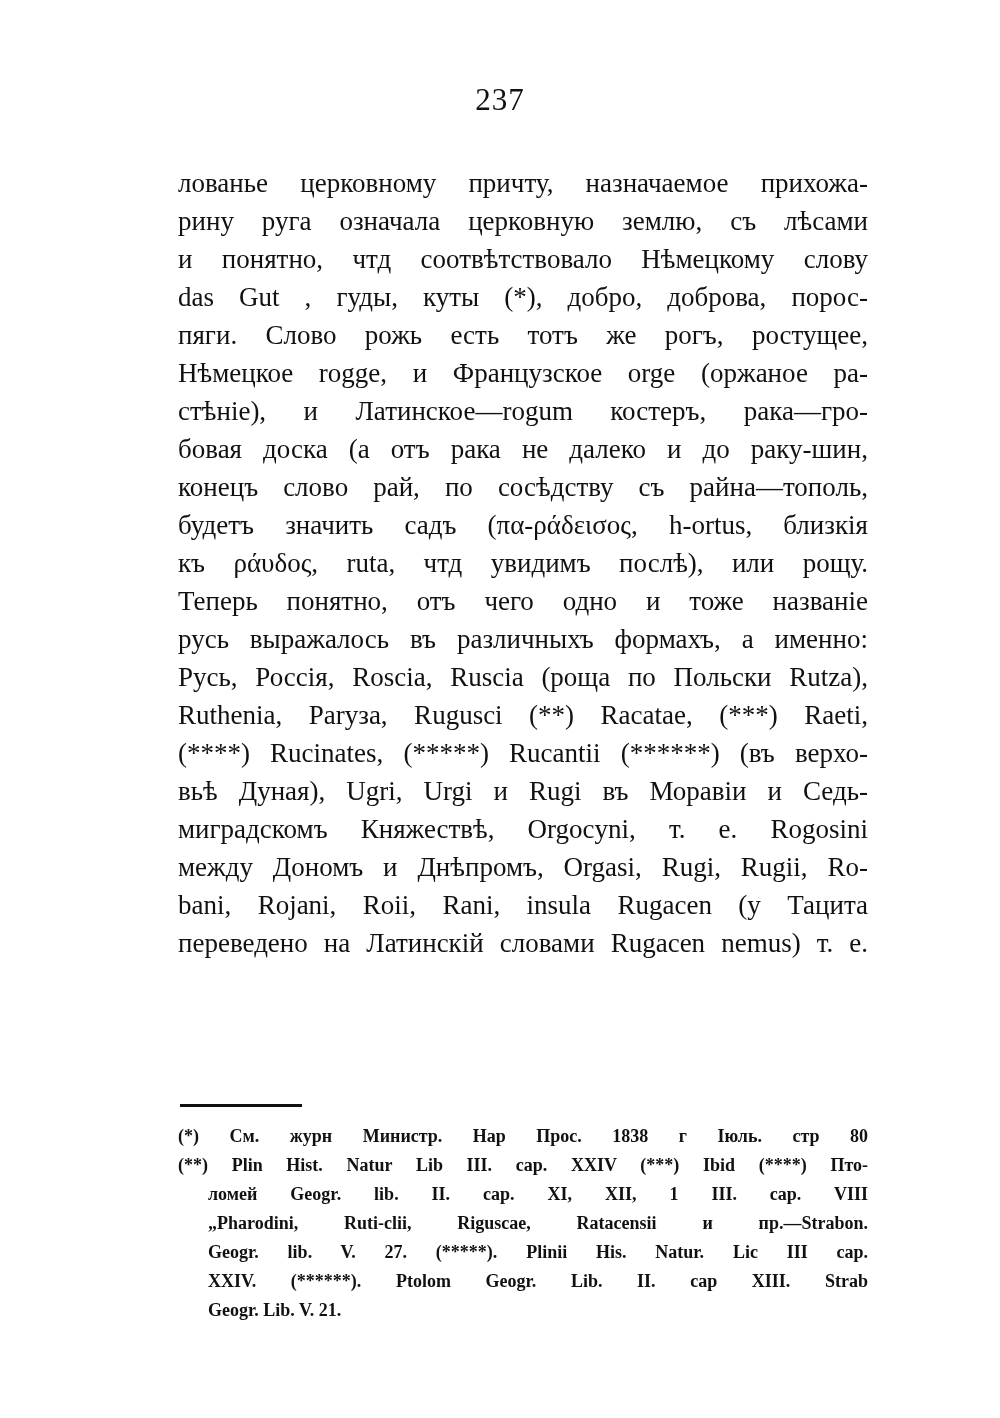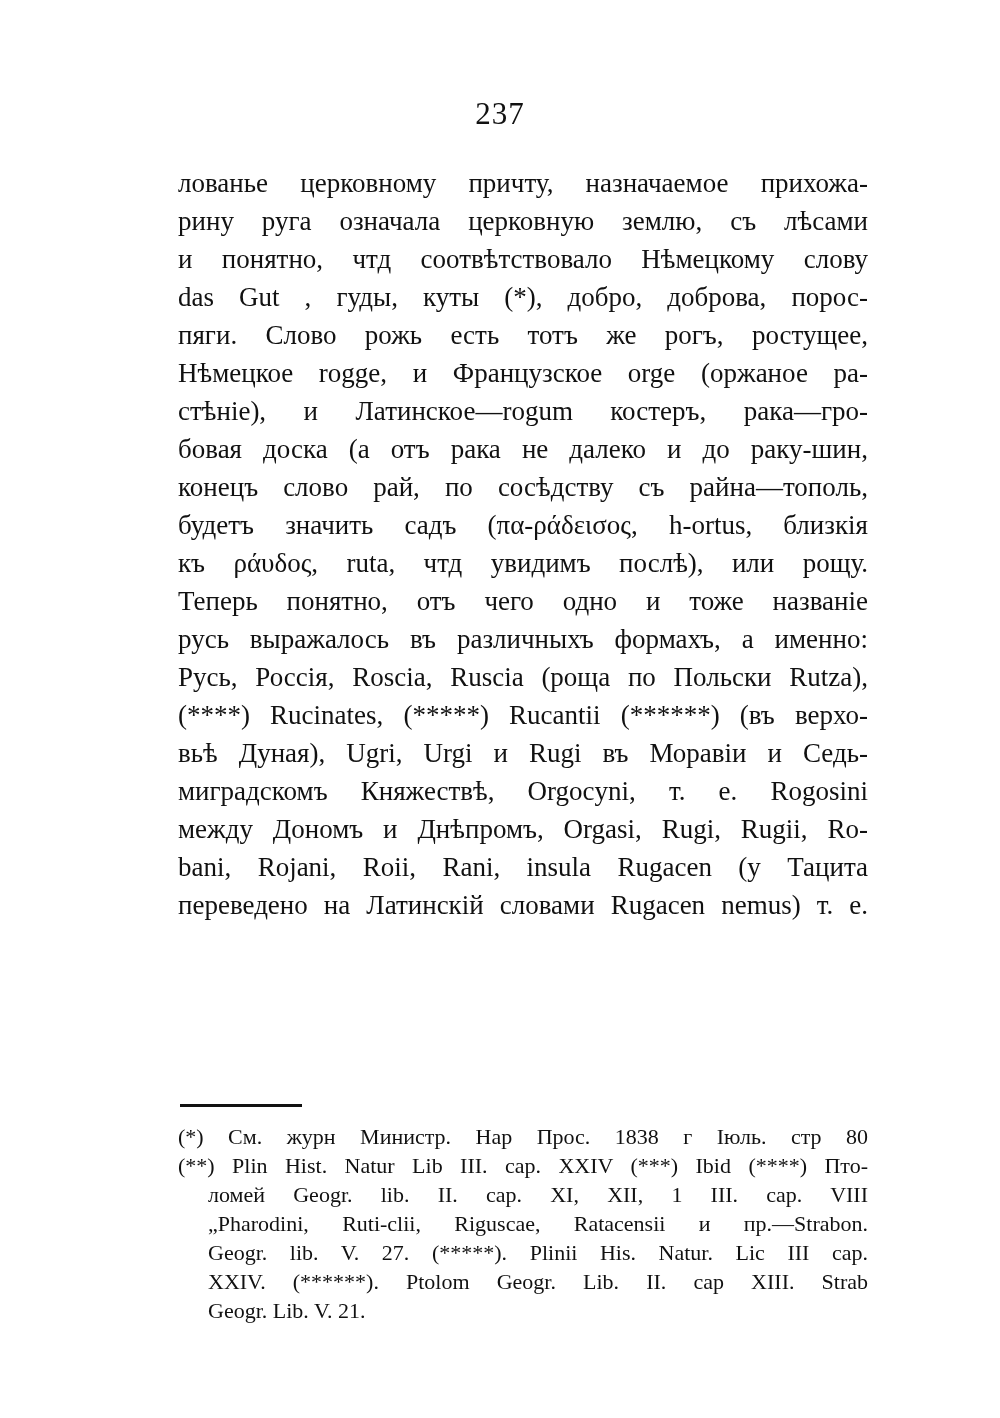--- a/index.html
+++ b/index.html
@@ -1,27 +1,27 @@
 <!DOCTYPE html>
 <html><head>
 <meta charset="utf-8">
 <style>
   html, body { margin:0; padding:0; background:#ffffff; }
   body { width:1000px; height:1418px; position:relative; overflow:hidden;
          font-family:"Liberation Serif","DejaVu Serif",serif; color:#111; }
-  .page-number { position:absolute; top:96px; left:0; width:1000px; text-align:center;
+  .page-number { position:absolute; top:82px; left:0; width:1000px; text-align:center;
                  font-size:31px; letter-spacing:1px; }
   .body-text { position:absolute; top:164px; left:178px; width:690px; }
   .line { height:38px; line-height:38px; font-size:27px; white-space:nowrap;
           text-align:justify; text-align-last:justify; }
   .line.last { text-align-last:justify; }
   .rule { position:absolute; top:1104px; left:180px; width:122px; height:3px; background:#111; }
   .footnotes { position:absolute; top:1122px; left:178px; width:690px; }
-  .fn { height:29px; line-height:29px; font-size:22px; white-space:nowrap;
-        text-align:justify; text-align-last:justify; }
+  .fn { height:29px; line-height:29px; font-size:18px; white-space:nowrap;
+        text-align:justify; text-align-last:justify;font-weight:bold; }
   .fn.indent { padding-left:30px; }
   .fn.short { text-align-last:left; }
 </style>
 </head>
 <body>
 
 <div class="page-number">237</div>
 
 <div class="body-text">
   <div class="line">лованье церковному причту,  назначаемое прихожа-</div>
@@ -31,20 +31,21 @@
   <div class="line">пяги. Слово рожь есть тотъ же рогъ, ростущее,</div>
   <div class="line">Нѣмецкое rogge, и Французское orge (оржаное ра-</div>
   <div class="line">стѣніе), и Латинское—rogum костеръ, рака—гро-</div>
   <div class="line">бовая доска (а отъ рака не далеко и до раку-шин,</div>
   <div class="line">конецъ слово рай, по сосѣдству съ райна—тополь,</div>
   <div class="line">будетъ значить садъ (πα-ράδεισος, h-ortus, близкія</div>
   <div class="line">къ ράυδος, ruta, чтд увидимъ послѣ), или рощу.</div>
   <div class="line">Теперь понятно, отъ чего одно и тоже названіе</div>
   <div class="line">русь выражалось въ различныхъ формахъ, а именно:</div>
   <div class="line">Русь, Россія, Roscia, Ruscia (роща по Польски Rutza),</div>
+  <div class="line">Ruthenia, Paryза, Rugusci (**) Racatae, (***) Raeti,</div>
   <div class="line">(****) Rucinates, (*****) Rucantii (******) (въ верхо-</div>
   <div class="line">вьѣ Дуная), Ugri, Urgi и Rugi въ Моравіи и Седь-</div>
   <div class="line">миградскомъ Княжествѣ, Orgocyni, т. е. Rogosini</div>
   <div class="line">между Дономъ и Днѣпромъ, Orgasi, Rugi, Rugii, Ro-</div>
   <div class="line">bani, Rojani, Roii, Rani, insula Rugacen (у Тацита</div>
   <div class="line last">переведено на Латинскій словами Rugacen nemus) т. е.</div>
 </div>
 
 <div class="rule"></div>
 

